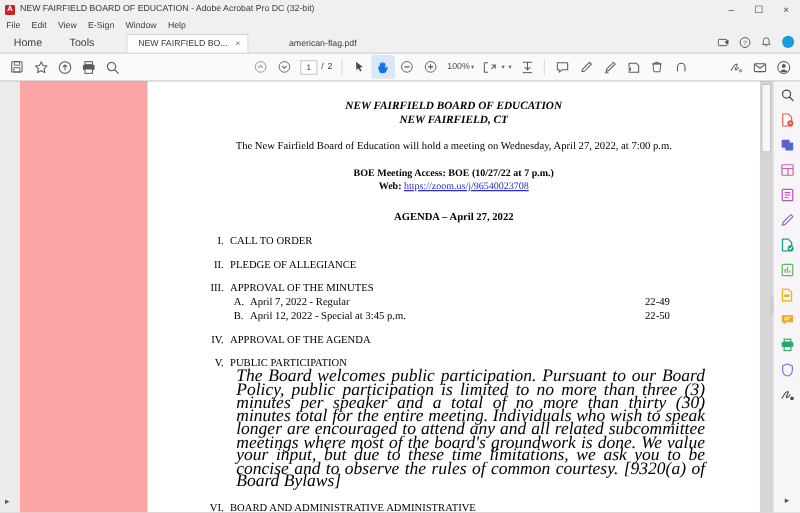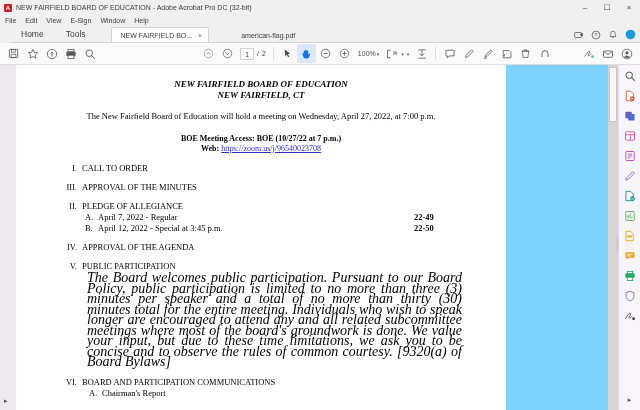--- a/index.html
+++ b/index.html
@@ -62,21 +62,20 @@
     cursor: default;
   }
 
   
   .tabbar {
     height: 17px;
     background: #f0f0f0;
     display: flex;
     align-items: flex-end;
     border-bottom: 1px solid #d3d3d3;
-    margin-left: 10px;
   }
   .navtab {
     font-size: 8.5px;
     color: #3c3c3c;
     padding: 0 11px 3px 11px;
     cursor: pointer;
   }
   .doctab {
     height: 15px;
     display: flex;
@@ -155,25 +154,25 @@
     flex-shrink: 0;
     position: relative;
   }
   .leftrail .collapse {
     position: absolute;
     bottom: 5px; left: 4px;
     font-size: 7px; color: #555;
   }
   .docviewport {
     flex: 1;
-    background: #7dd3fc;
+    background: #fca5a5;
     overflow: hidden;
     position: relative;
     display: flex;
-    justify-content: flex-start;
+    justify-content: flex-end;
   }
   .page {
     width: 490px;
     background: #ffffff;
     padding: 14px 40px 0 40px;
     font-family: "Liberation Serif", serif;
     color: #000;
     margin-top: 0;
   }
   .scrollbar {
@@ -284,21 +283,20 @@
     font-size: 8.5px;
     line-height: 10.5px;
   }
   .subrow { display: flex; }
   .subrow .sl { width: 13px; flex-shrink: 0; }
   .subrow .sbody { flex: 1; }
   .subrow .scode {
     width: 52px;
     flex-shrink: 0;
     text-align: left;
-    font-weight: bold;
   }
   .para {
     font-style: italic;
     font-size: 14px;
     line-height: 10.5px;
     text-align: justify;
     margin-top: 2px;
     padding-left: 31px;
     padding-right: 4px;
   }
@@ -536,34 +534,35 @@
       <div class="doc-intro">The New Fairfield Board of Education will hold a meeting on Wednesday, April 27, 2022, at 7:00 p.m.</div>
 
       <div class="doc-access">
         <div>BOE Meeting Access:  BOE (10/27/22 at 7 p.m.)</div>
         <div>
           <span>Web:</span>
           <a href="#">https://zoom.us/j/96540023708</a>
         </div>
       </div>
 
+      <div class="doc-agenda">AGENDA – April 27, 2022</div>
 
       <div class="item">
         <div class="num">I.</div>
         <div class="txt">CALL TO ORDER</div>
       </div>
 
       <div class="item">
+        <div class="num">II.</div>
+        <div class="txt">PLEDGE OF ALLEGIANCE</div>
+      </div>
+
+      <div class="item">
         <div class="num">III.</div>
         <div class="txt">APPROVAL OF THE MINUTES</div>
-      </div>
-
-      <div class="item">
-        <div class="num">II.</div>
-        <div class="txt">PLEDGE OF ALLEGIANCE</div>
       </div>
       <div class="sublist">
         <div class="subrow">
           <span class="sl">A.</span>
           <span class="sbody">April 7, 2022 - Regular</span>
           <span class="scode">22-49</span>
         </div>
         <div class="subrow">
           <span class="sl">B.</span>
           <span class="sbody">April 12, 2022 - Special at 3:45 p.m.</span>
@@ -577,21 +576,21 @@
       </div>
 
       <div class="item">
         <div class="num">V.</div>
         <div class="txt">PUBLIC PARTICIPATION</div>
       </div>
       <div class="para">The Board welcomes public participation.  Pursuant to our Board Policy, public participation is limited to no more than three (3) minutes per speaker and a total of no more than thirty (30) minutes total for the entire meeting.  Individuals who wish to speak longer are encouraged to attend any and all related subcommittee meetings where most of the board's groundwork is done.  We value your input, but due to these time limitations, we ask you to be concise and to observe the rules of common courtesy. [9320(a) of Board Bylaws]</div>
 
       <div class="item">
         <div class="num">VI.</div>
-        <div class="txt">BOARD AND PARTICIPATION COMMUNICATIONS</div>
+        <div class="txt">BOARD AND ADMINISTRATIVE ADMINISTRATIVE</div>
       </div>
       <div class="sublist" style="padding-left:33px;">
         <div class="subrow">
           <span class="sl">A.</span>
           <span class="sbody">Chairman's Report</span>
         </div>
 
       </div>
 
     </div>

